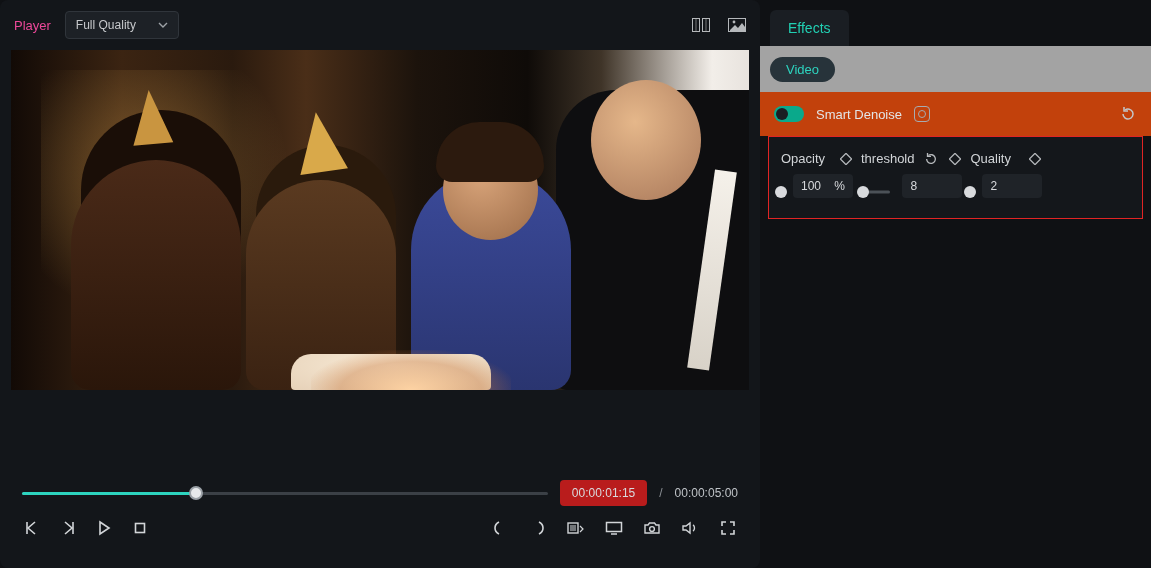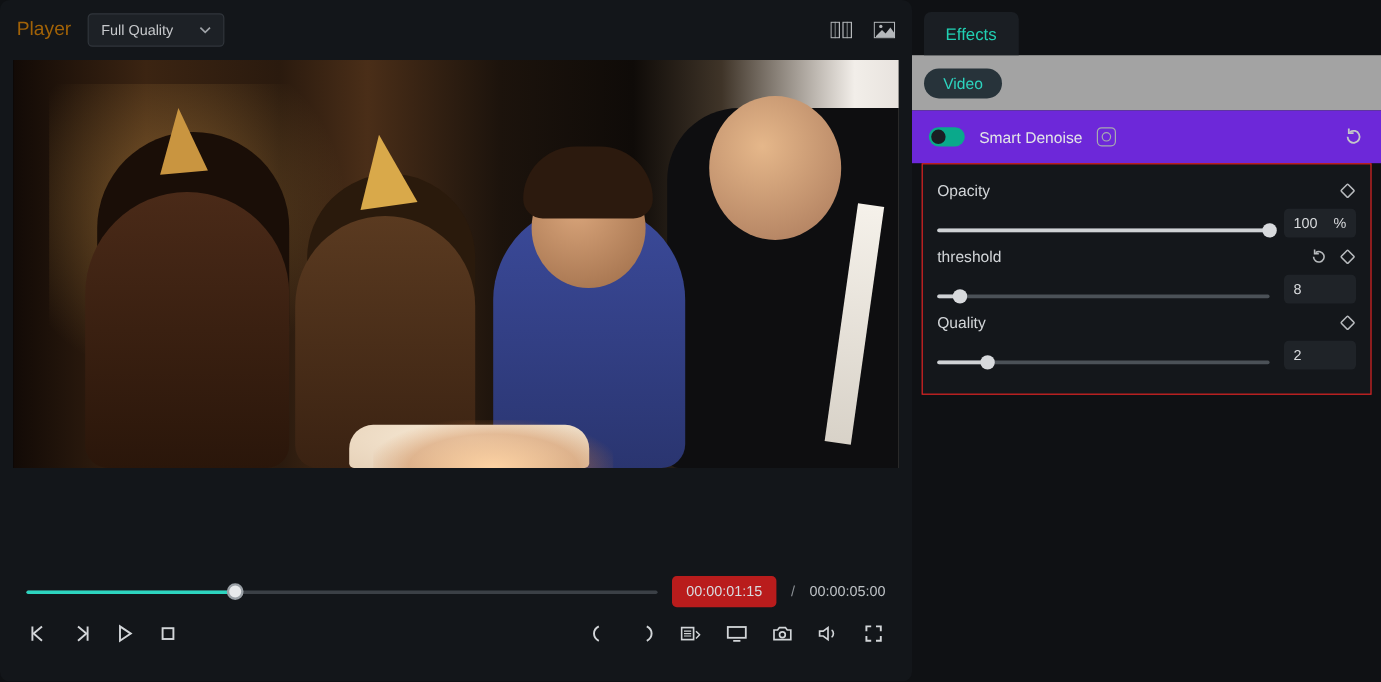--- a/index.html
+++ b/index.html
@@ -3,21 +3,21 @@
 <meta charset="utf-8">
 <style>
   * { box-sizing: border-box; margin: 0; padding: 0; }
   html, body { width: 1151px; height: 568px; background: #0f1114; font-family: Arial, sans-serif; color: #c7c9cc; overflow: hidden; }
   .app { display: flex; width: 100%; height: 100%; }
   .left { width: 760px; height: 100%; background: #13161a; border-radius: 8px; position: relative; display: flex; flex-direction: column; }
   .right { flex: 1; height: 100%; display: flex; flex-direction: column; }
 
   
   .player-header { height: 50px; display: flex; align-items: center; padding: 0 14px; gap: 14px; }
-  .player-label { font-size: 16px; color: #a16207; }
+  .player-label { font-size: 13px; color: #ec4899; }
   .quality-select { width: 114px; height: 28px; background: #1d2126; border: 1px solid #30353b; border-radius: 4px; display: flex; align-items: center; justify-content: space-between; padding: 0 10px; font-size: 12px; color: #c7c9cc; cursor: pointer; }
   .hdr-spacer { flex: 1; }
   .hdr-icons { display: flex; gap: 18px; }
   .hdr-icon { width: 18px; height: 18px; display:flex; align-items:center; justify-content:center; color:#b5b8bb; cursor:pointer; }
 
   
   .preview-wrap { flex:1; display:flex; align-items:flex-start; justify-content:center; padding: 0 4px; }
   .preview { width: 738px; height: 340px; background: #000; position: relative; overflow:hidden; }
   
   .scene-bg { position:absolute; inset:0; background: linear-gradient(90deg, #120a06 0%, #3b2412 15%, #2a1a0e 30%, #4a2e18 40%, #1c130c 55%, #0f0b08 70%, #3f3428 80%, #f2eee9 95%, #e8e3de 100%); }
@@ -52,29 +52,29 @@
   .controls-row { display:flex; align-items:center; gap:16px; }
   .ctrl-icon { width:20px; height:20px; display:flex; align-items:center; justify-content:center; color:#d2d5d8; cursor:pointer; }
   .ctrl-spacer { flex:1; }
   .right-icons { display:flex; gap:18px; align-items:center; }
 
   
   .tabs-bar { height:46px; display:flex; align-items:flex-end; padding:0 10px; position:relative; }
   .tab-active { background:#1a1e23; color:#21d0b3; padding:10px 18px; border-radius:6px 6px 0 0; font-size:14px; }
   .sub-row { background:#a3a3a3; height:46px; display:flex; align-items:center; padding:0 10px; }
   .pill { background:#27333a; color:#2dd4bf; font-size:13px; padding:5px 16px; border-radius:14px; }
-  .effect-row { background:#6d28d9; height:44px; display:flex; align-items:center; padding:0 14px; gap:12px; }
+  .effect-row { background:#c2410c; height:44px; display:flex; align-items:center; padding:0 14px; gap:12px; }
   .toggle { width:30px; height:16px; background:#0aa98b; border-radius:8px; position:relative; }
   .toggle::after { content:""; position:absolute; width:12px; height:12px; background:#1a1e23; border-radius:50%; top:2px; left:2px; }
   .effect-name { font-size:13px; color:#e3e5e7; flex-shrink:0; }
   .preset-icon { width:16px; height:16px; border:1.5px solid #a7abb0; border-radius:4px; position:relative; display:flex; align-items:center; justify-content:center;}
   .preset-icon::after { content:""; width:6px; height:6px; border:1.5px solid #a7abb0; border-radius:50%; }
   .reset-all { margin-left:auto; width:18px; height:18px; display:flex; align-items:center; justify-content:center; color:#c3c6c9; cursor:pointer; }
 
-  .params-box { margin:0 8px; border:1px solid #e02424; background:#14171b; padding:14px 12px 20px 12px; display:flex; flex-direction:column; gap:8px; }
+  .params-box { margin:0 8px; border:1px solid #e02424; background:#14171b; padding:14px 12px 20px 12px; display:flex; flex-direction:row; gap:8px; }
   .param { display:flex; flex-direction:column; gap:8px; }
   .param-head { display:flex; align-items:center; gap:10px; }
   .param-label { font-size:13px; color:#d2d5d8; flex:1; }
   .keyf-icon, .reset-icon { width:14px; height:14px; color:#b7babd; cursor:pointer; display:flex; align-items:center; justify-content:center; }
   .param-row { display:flex; align-items:flex-end; gap:12px; }
   .slider { flex:1; height:12px; position:relative; }
   .s-track { position:absolute; left:0; right:0; top:50%; height:3px; background:#4b5157; border-radius:2px; transform:translateY(-50%); }
   .s-fill { position:absolute; left:0; top:50%; height:3px; background:#cfd2d5; border-radius:2px; transform:translateY(-50%); }
   .s-thumb { position:absolute; top:50%; width:12px; height:12px; background:#d8dadd; border-radius:50%; transform:translate(-50%,-50%); }
   .valbox { width:60px; height:24px; background:#1f2328; border-radius:4px; display:flex; align-items:center; justify-content:space-between; padding:0 8px; font-size:12px; color:#d8dadd; }

